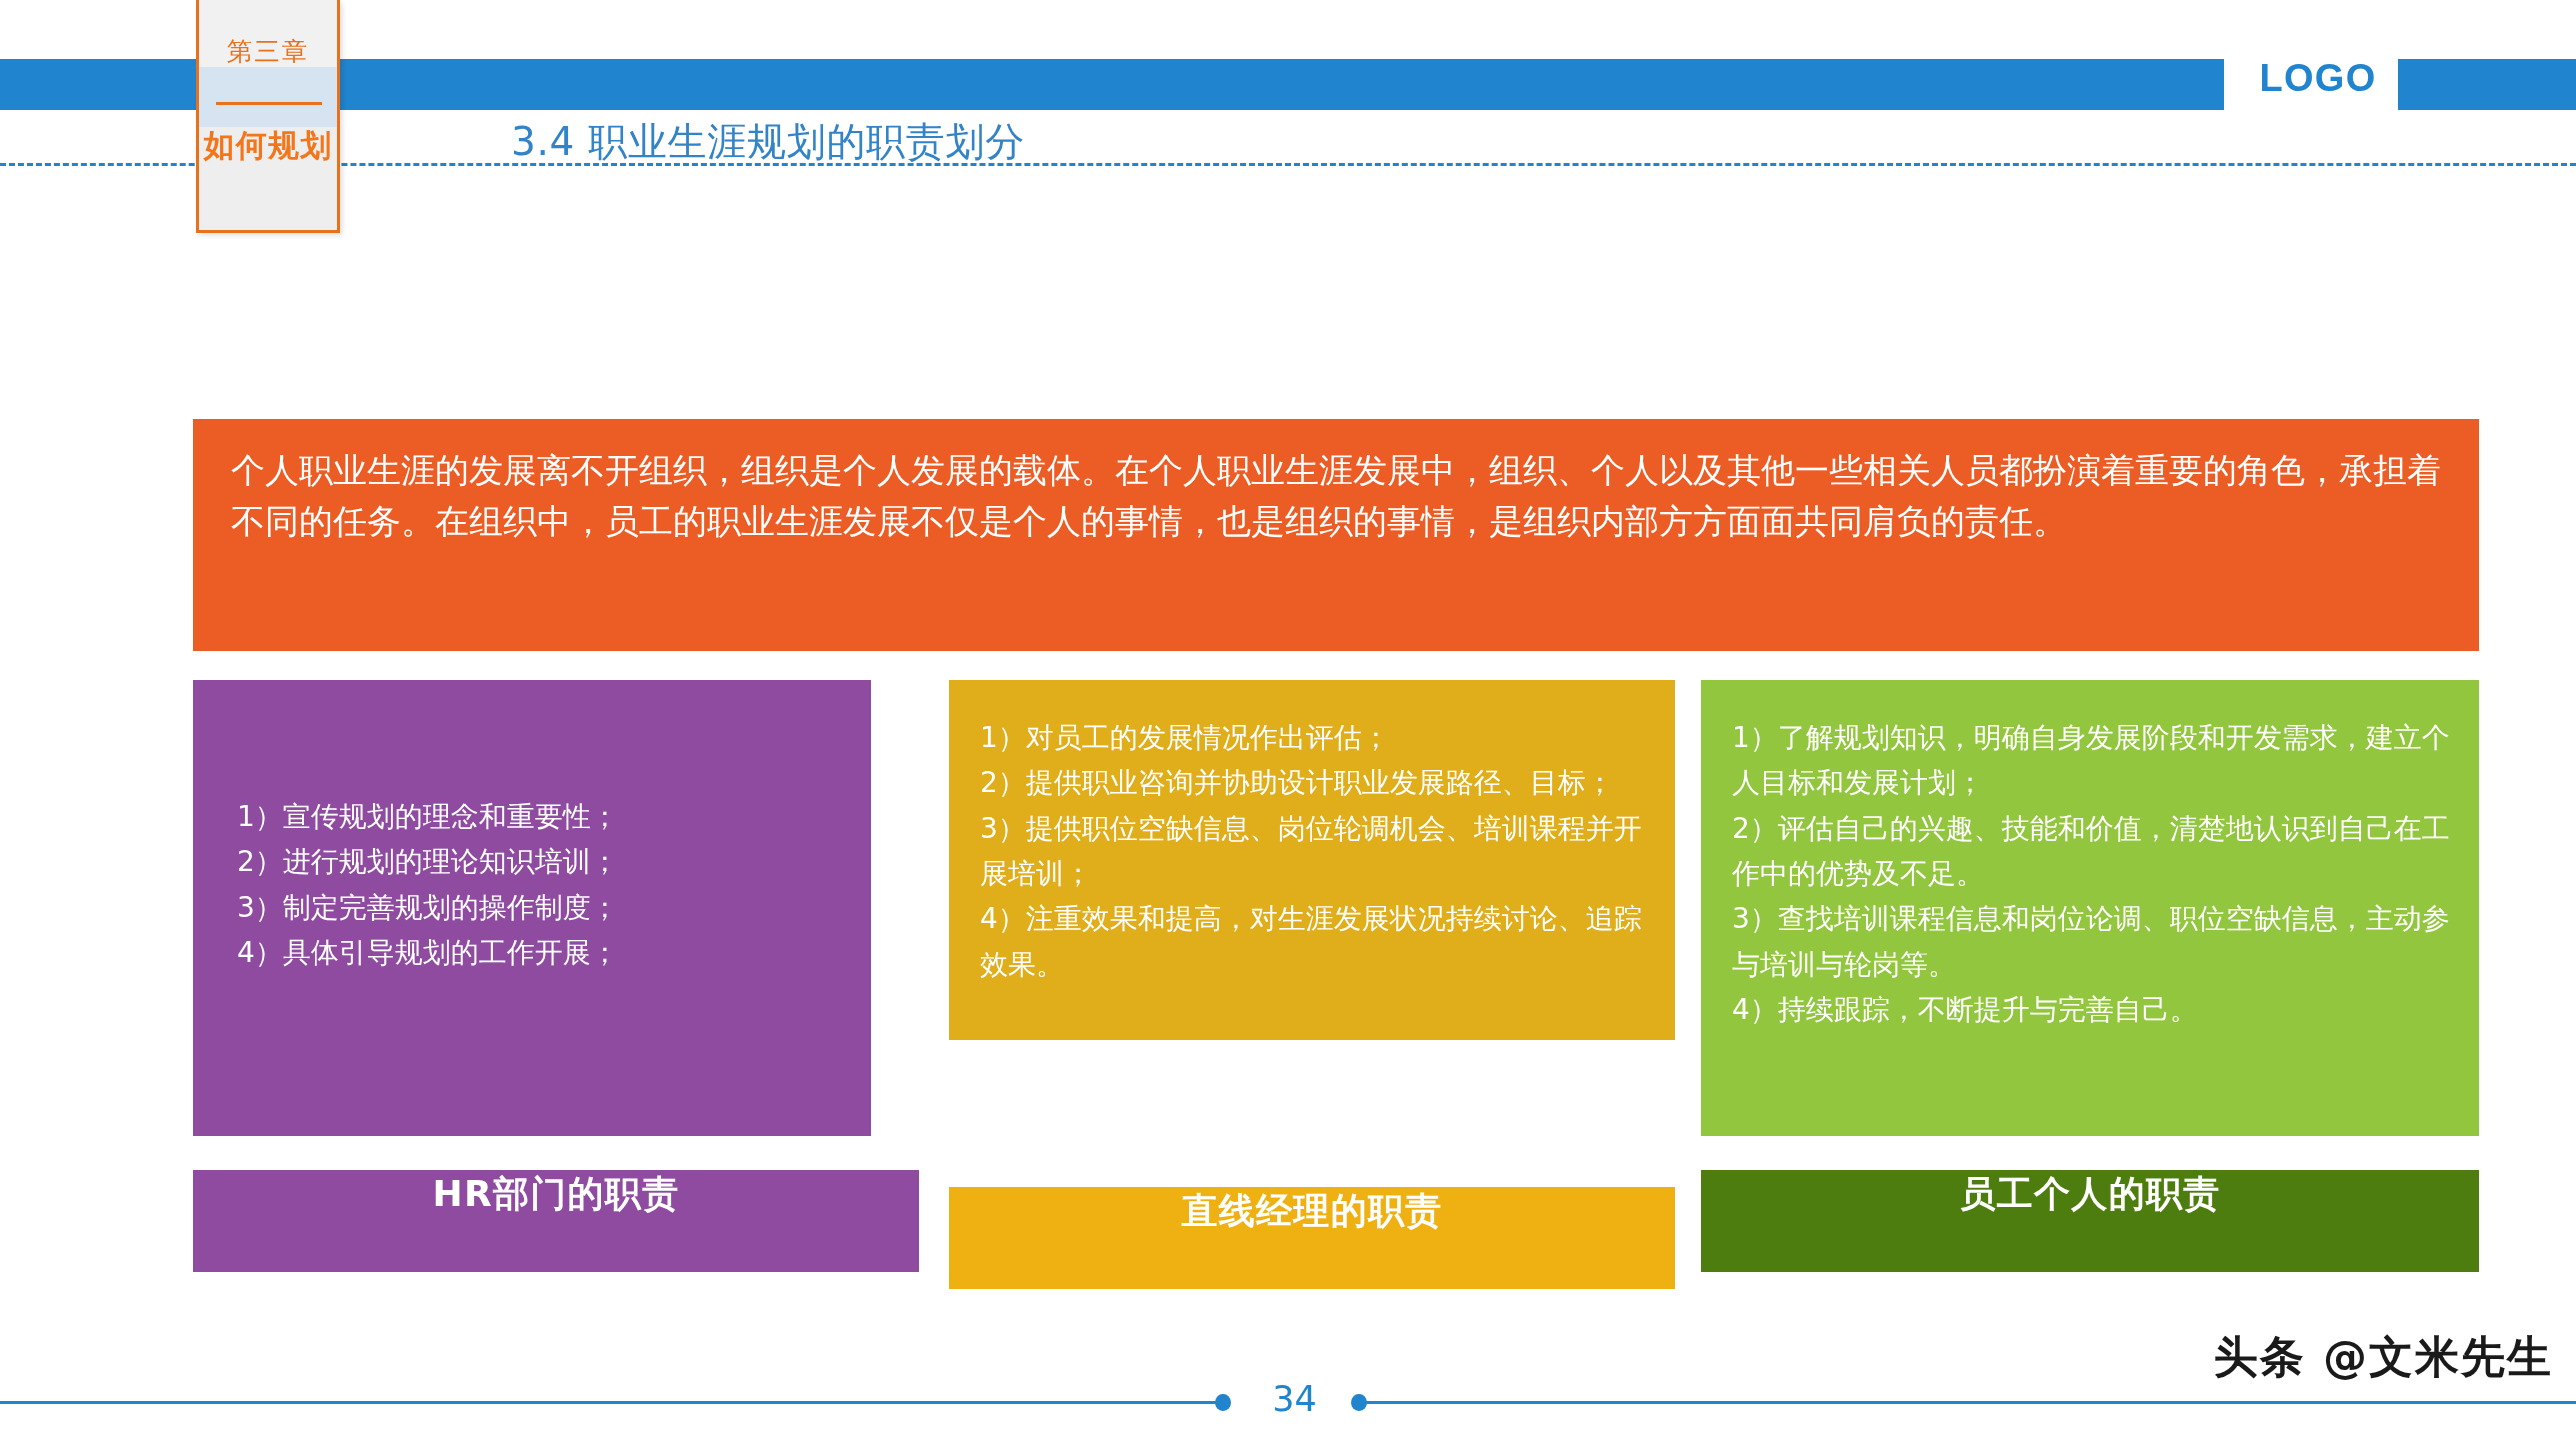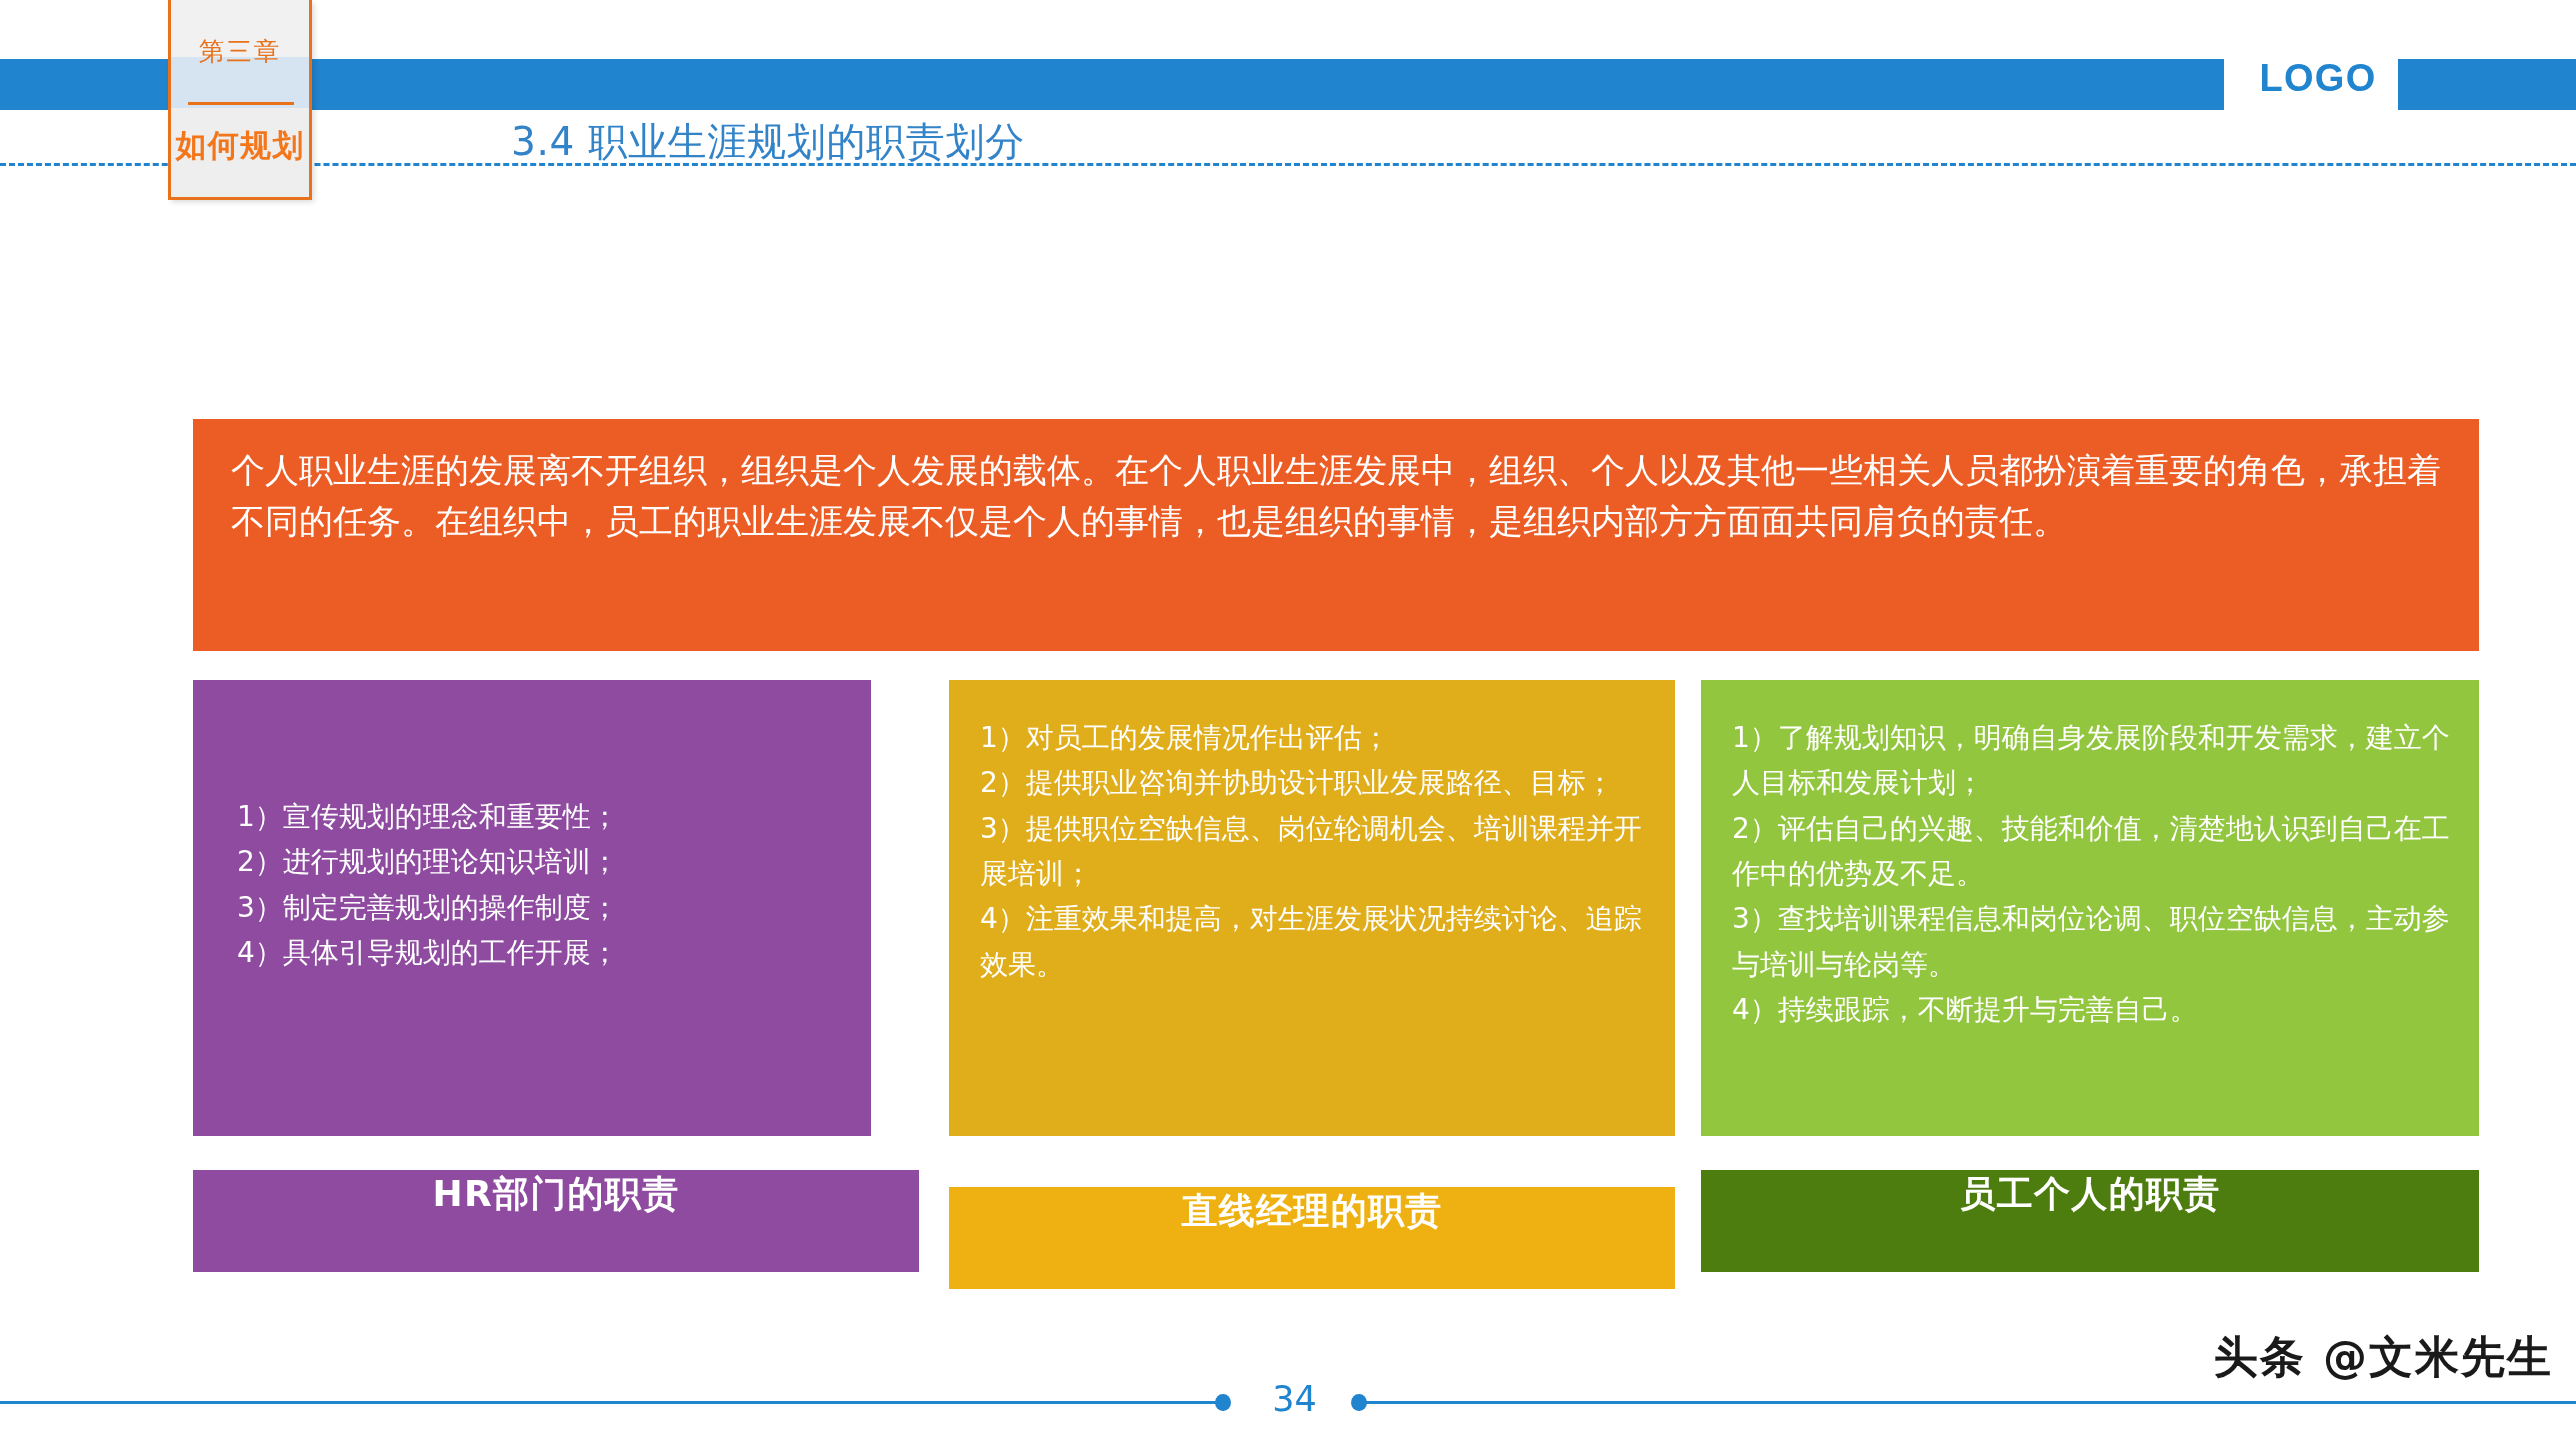--- a/index.html
+++ b/index.html
@@ -58,24 +58,24 @@
     left: 0;
     top: 163px;
     width: 2576px;
     height: 0;
     border-top: 3.4px dashed #2084CE;
   }
 
   
   #chapter-box {
     position: absolute;
-    left: 168px;
+    left: 196px;
     top: 0px;
     width: 144px;
-    height: 200px;
+    height: 233px;
     border-left: 3.4px solid #E8711C;
     border-right: 3.4px solid #E8711C;
     border-bottom: 3.4px solid #E8711C;
     background: linear-gradient(to bottom,
         #f1f1f1 0%, #f1f1f1 29%,
         #d5e4f0 29%, #d5e4f0 55%,
         #eeeeee 55%, #eeeeee 100%);
     box-sizing: border-box;
     box-shadow: 2.7px 2.7px 5.4px rgba(0,0,0,0.14);
     padding-left: 8px;
@@ -169,21 +169,21 @@
     background: #8E4BA0;
     padding: 114px 0 0 44px;
   }
   #col-hr-footer {
     left: 193px; top: 1170px; width: 726px; height: 102px;
     background: #8E4BA0;
   }
 
   
   #col-manager-body {
-    left: 949px; top: 680px; width: 726px; height: 456px;
+    left: 949px; top: 680px; width: 726px; height: 360px;
     background: #E0AD1B;
     padding: 35px 31px 0 31px;
   }
   #col-manager-footer {
     left: 949px; top: 1170px; width: 726px; height: 102px;
     background: #EEB111;
     margin-top: 17px;
   }
 
   

